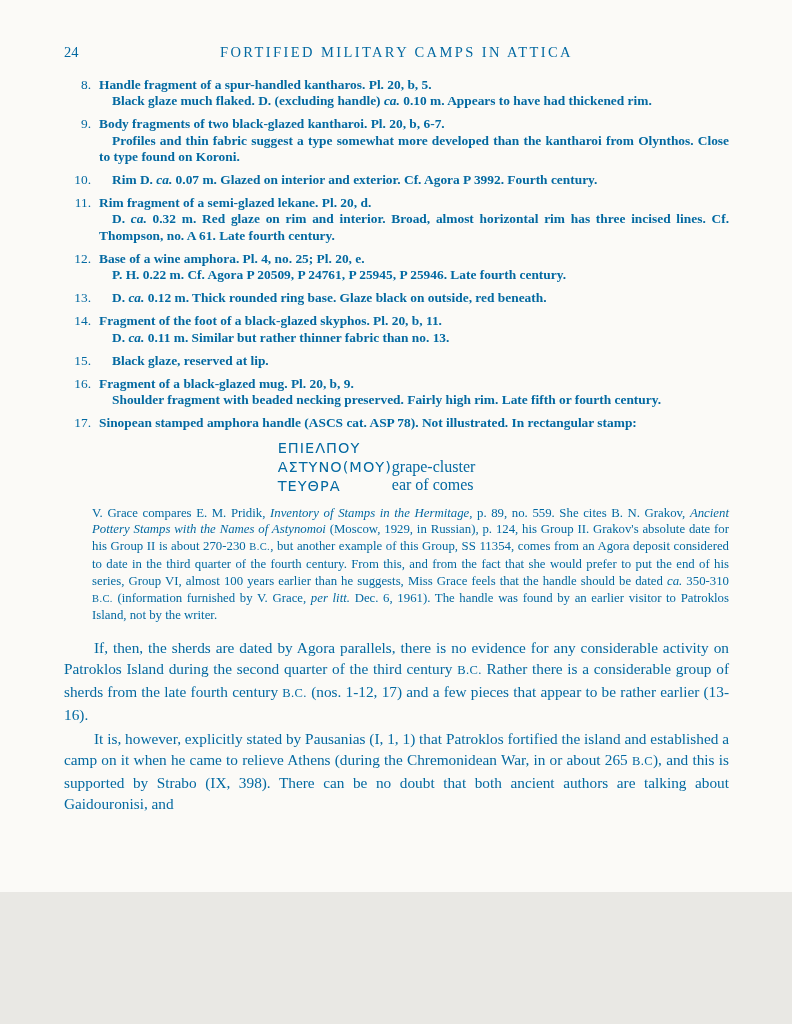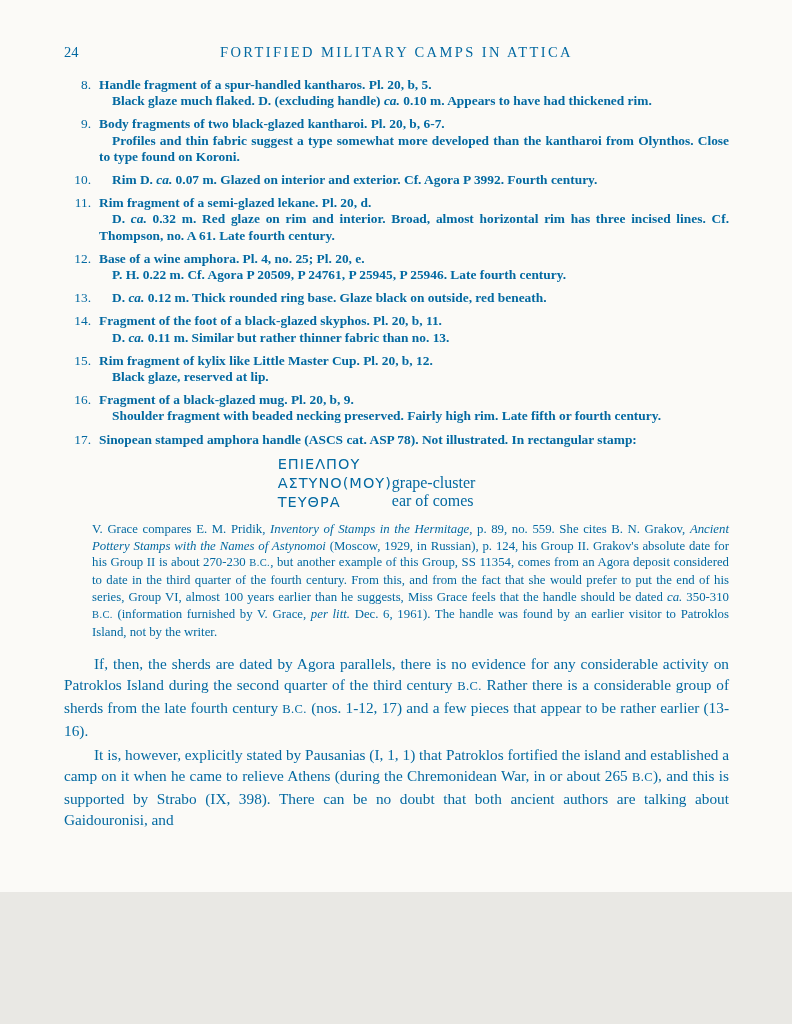--- a/index.html
+++ b/index.html
@@ -93,21 +93,20 @@
     <span class="num">14.</span>
     <div class="content">
       <div class="head"><span>Fragment of the foot of a black-glazed skyphos.  Pl. 20, b, 11.</span></div>
       <div class="ebody"><span>D. </span><span class="it">ca.</span><span> 0.11 m.  Similar but rather thinner fabric than no. 13.</span></div>
     </div>
   </div>
 
   <div class="entry">
     <span class="num">15.</span>
     <div class="content">
-      <div class="head"><span>Rim fragment of kylix like Little Master Cup.  Pl. 20, b, 12.</span></div>
       <div class="ebody"><span>Black glaze, reserved at lip.</span></div>
     </div>
   </div>
 
   <div class="entry">
     <span class="num">16.</span>
     <div class="content">
       <div class="head"><span>Fragment of a black-glazed mug.  Pl. 20, b, 9.</span></div>
       <div class="ebody"><span>Shoulder fragment with beaded necking preserved.  Fairly high rim.  Late fifth or fourth century.</span></div>
     </div>

